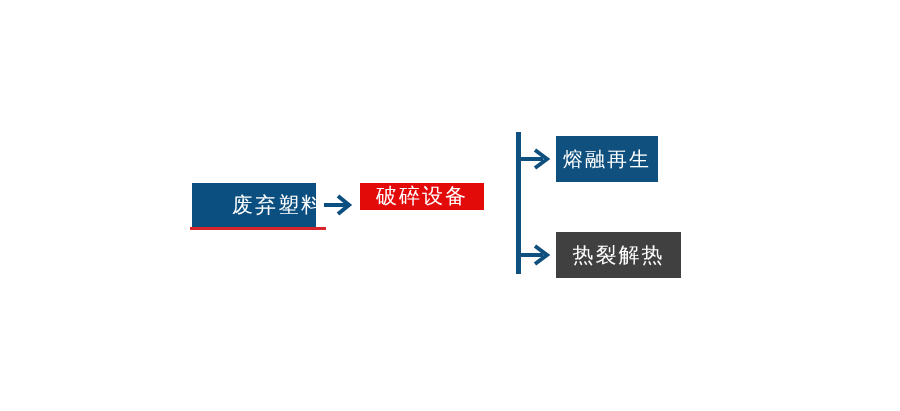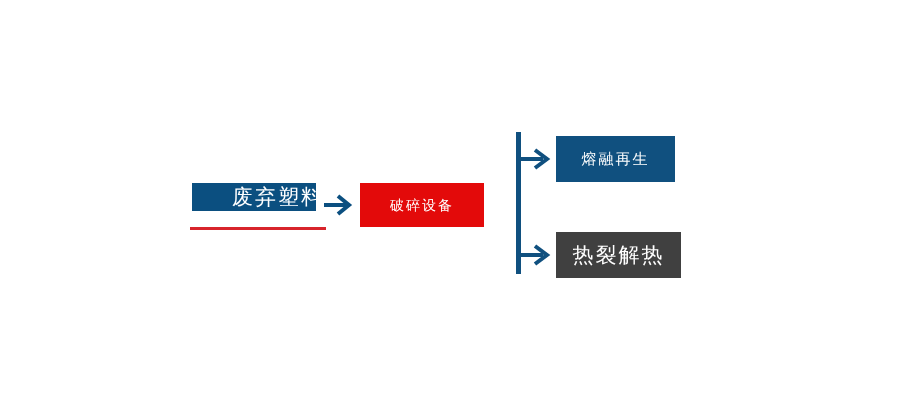--- a/index.html
+++ b/index.html
@@ -34,52 +34,52 @@
   .node .node-label {
     display: block;
     line-height: 1;
   }
 
   
   .node-input {
     left: 192px;
     top: 183px;
     width: 124px;
-    height: 28px;
+    height: 44px;
     background: #0B4F80;
     font-size: 21px;
     padding-left: 48px;
   }
   .input-underline {
     position: absolute;
     left: 190px;
     top: 227px;
     width: 136px;
     height: 3px;
     background: #D8242B;
   }
 
   
   .node-process {
     left: 360px;
     top: 183px;
     width: 124px;
-    height: 44px;
+    height: 27px;
     background: #E30A0A;
-    font-size: 14px;
+    font-size: 21px;
   }
 
   
   .node-output-1 {
     left: 556px;
     top: 136px;
-    width: 119px;
+    width: 102px;
     height: 46px;
     background: #10507F;
-    font-size: 15px;
+    font-size: 20px;
   }
   .node-output-2 {
     left: 556px;
     top: 232px;
     width: 125px;
     height: 46px;
     background: #404040;
     font-size: 21px;
   }
 

